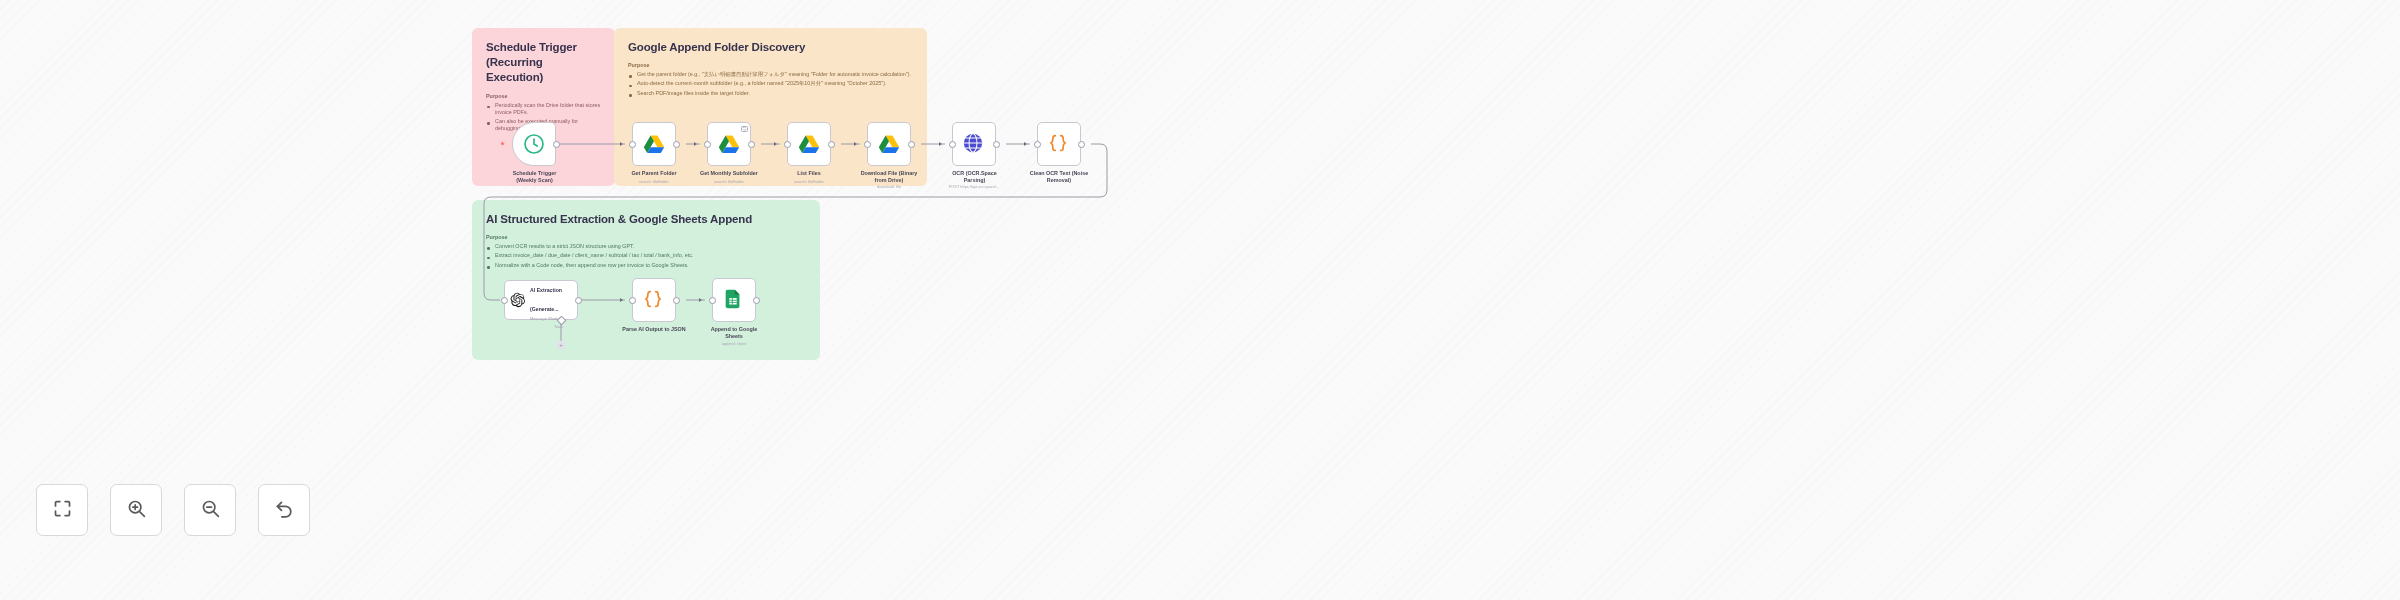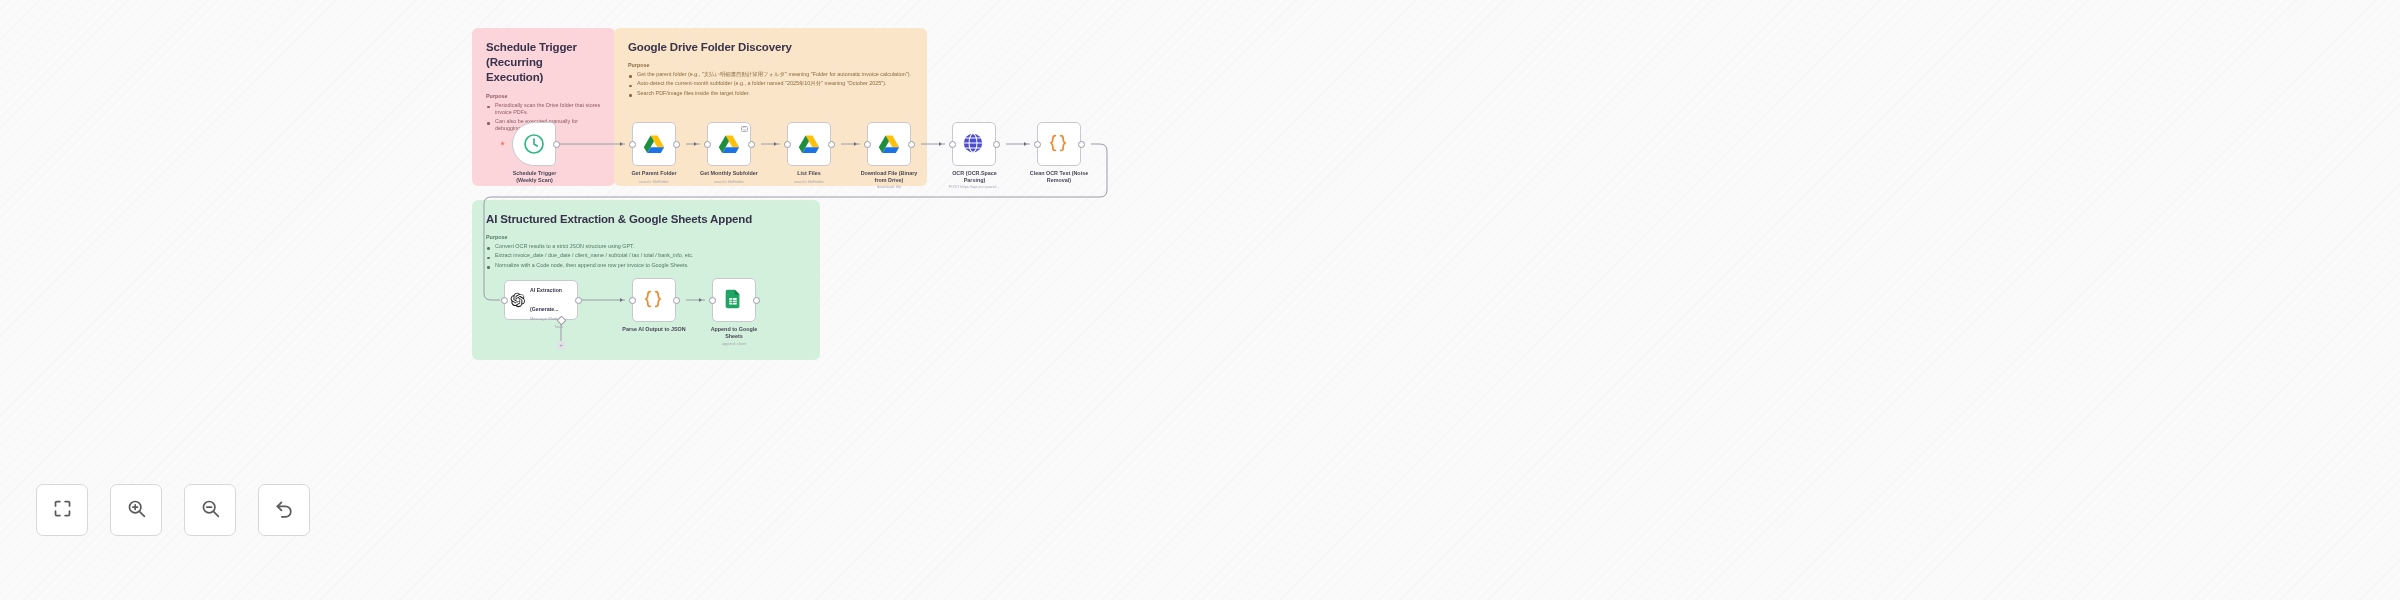--- a/index.html
+++ b/index.html
@@ -212,21 +212,21 @@
   <div class="note" id="note-pink">
     <div class="note-title">Schedule Trigger (Recurring Execution)</div>
     <div class="note-sub">Purpose</div>
     <ul>
       <li>Periodically scan the Drive folder that stores invoice PDFs.</li>
       <li>Can also be executed manually for debugging.</li>
     </ul>
   </div>
 
   <div class="note" id="note-orange">
-    <div class="note-title">Google Drive Folder Discovery</div>
+    <div class="note-title">Google Append Folder Discovery</div>
     <div class="note-sub">Purpose</div>
     <ul>
       <li>Get the parent folder (e.g., "支払い明細書自動計算用フォルダ" meaning "Folder for automatic invoice calculation").</li>
       <li>Auto-detect the current-month subfolder (e.g., a folder named "2025年10月分" meaning "October 2025").</li>
       <li>Search PDF/image files inside the target folder.</li>
     </ul>
   </div>
 
 
   <div class="note" id="note-green">

